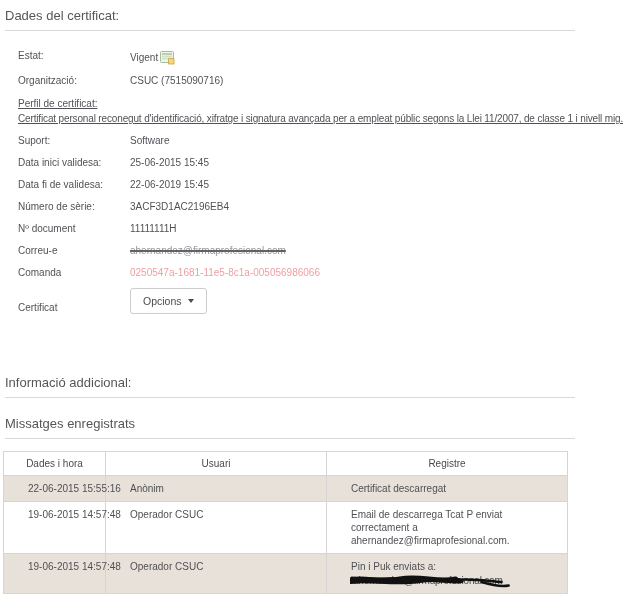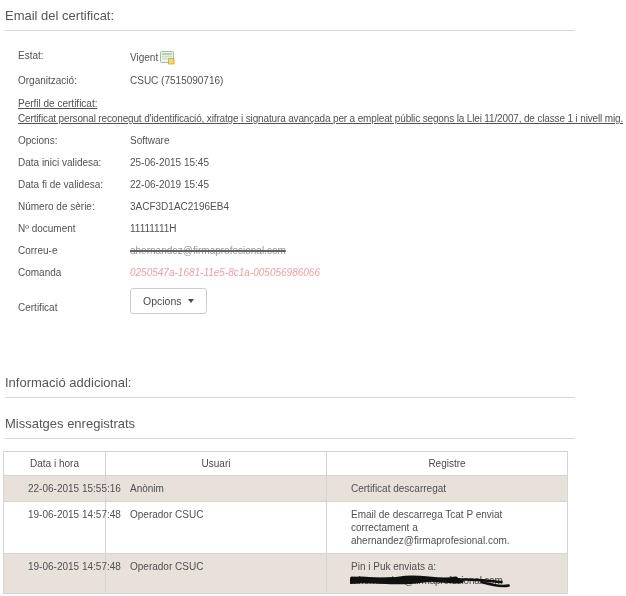--- a/index.html
+++ b/index.html
@@ -25,21 +25,21 @@
   .fvalue { color: #515257; }
   .fvalue .status-wrap { display: inline-flex; align-items: center; gap: 1px; }
   .perfil-block { margin-bottom: 8px; line-height: 15px; text-decoration: underline; }
   .perfil-text { white-space: nowrap; letter-spacing: -0.15px; width: 608px; }
   .struck {
     color: #97979b;
     text-decoration: line-through;
     text-decoration-color: #626266;
     text-decoration-thickness: 2px;
   }
-  .order-link { color: #ee9fa2; text-decoration: none; cursor: pointer; font-style: italic; }
+  .order-link { color: #ee9fa2; text-decoration: none; cursor: pointer; }
   .btn-options {
     display: inline-flex; align-items: center;
     background: #ffffff;
     border: 1px solid #cccccc; border-radius: 3px;
     padding: 6px 12px;
     font-size: 10.5px; color: #4a4b4f;
     font-family: inherit; cursor: pointer;
   }
   .caret {
     display: inline-block; width: 0; height: 0;
@@ -73,21 +73,21 @@
   .redacted { position: relative; display: inline-block; vertical-align: middle; margin-left: 2px; }
   .redacted-text { font-size: 10px; color: #4a4a4a; letter-spacing: -0.2px; }
   .scribble { position: absolute; left: -3px; top: -1px; width: calc(100% + 10px); height: 15px; pointer-events: none; }
 </style>
 </head>
 <body>
 
 <div>
 
   <div class="section">
-    <h2 class="section-title">Email del certificat:</h2>
+    <h2 class="section-title">Dades del certificat:</h2>
 
     <div class="fields">
 
       <div class="frow">
         <div class="flabel">Estat:</div>
         <div class="fvalue">
           <span class="status-wrap">
             <span>Vigent</span>
             <svg width="16" height="16" viewBox="0 0 16 16">
               <rect x="1.5" y="2.5" width="13" height="11" rx="1" fill="#eef4e8" stroke="#a3bfa0"></rect>
@@ -104,21 +104,21 @@
         <div class="flabel">Organització:</div>
         <div class="fvalue">CSUC (7515090716)</div>
       </div>
 
       <div class="perfil-block">
         <div>Perfil de certificat:</div>
         <div class="perfil-text">Certificat personal reconegut d'identificació, xifratge i signatura avançada per a empleat públic segons la Llei 11/2007, de classe 1 i nivell mig.</div>
       </div>
 
       <div class="frow">
-        <div class="flabel">Opcions:</div>
+        <div class="flabel">Suport:</div>
         <div class="fvalue">Software</div>
       </div>
 
       <div class="frow">
         <div class="flabel">Data inici validesa:</div>
         <div class="fvalue">25-06-2015 15:45</div>
       </div>
 
       <div class="frow">
         <div class="flabel">Data fi de validesa:</div>
@@ -174,21 +174,21 @@
   <div class="table-gap"></div>
 
   <table class="log">
     <colgroup>
         <col class="c1">
         <col class="c2">
         <col class="c3">
       </colgroup>
     <thead>
       <tr>
-        <th>Data i hora</th>
+        <th>Dades i hora</th>
         <th>Usuari</th>
         <th>Registre</th>
       </tr>
     </thead>
     <tbody>
       <tr class="stripe">
         <td class="dt">22-06-2015 15:55:16</td>
         <td>Anònim</td>
         <td>Certificat descarregat</td>
       </tr>

